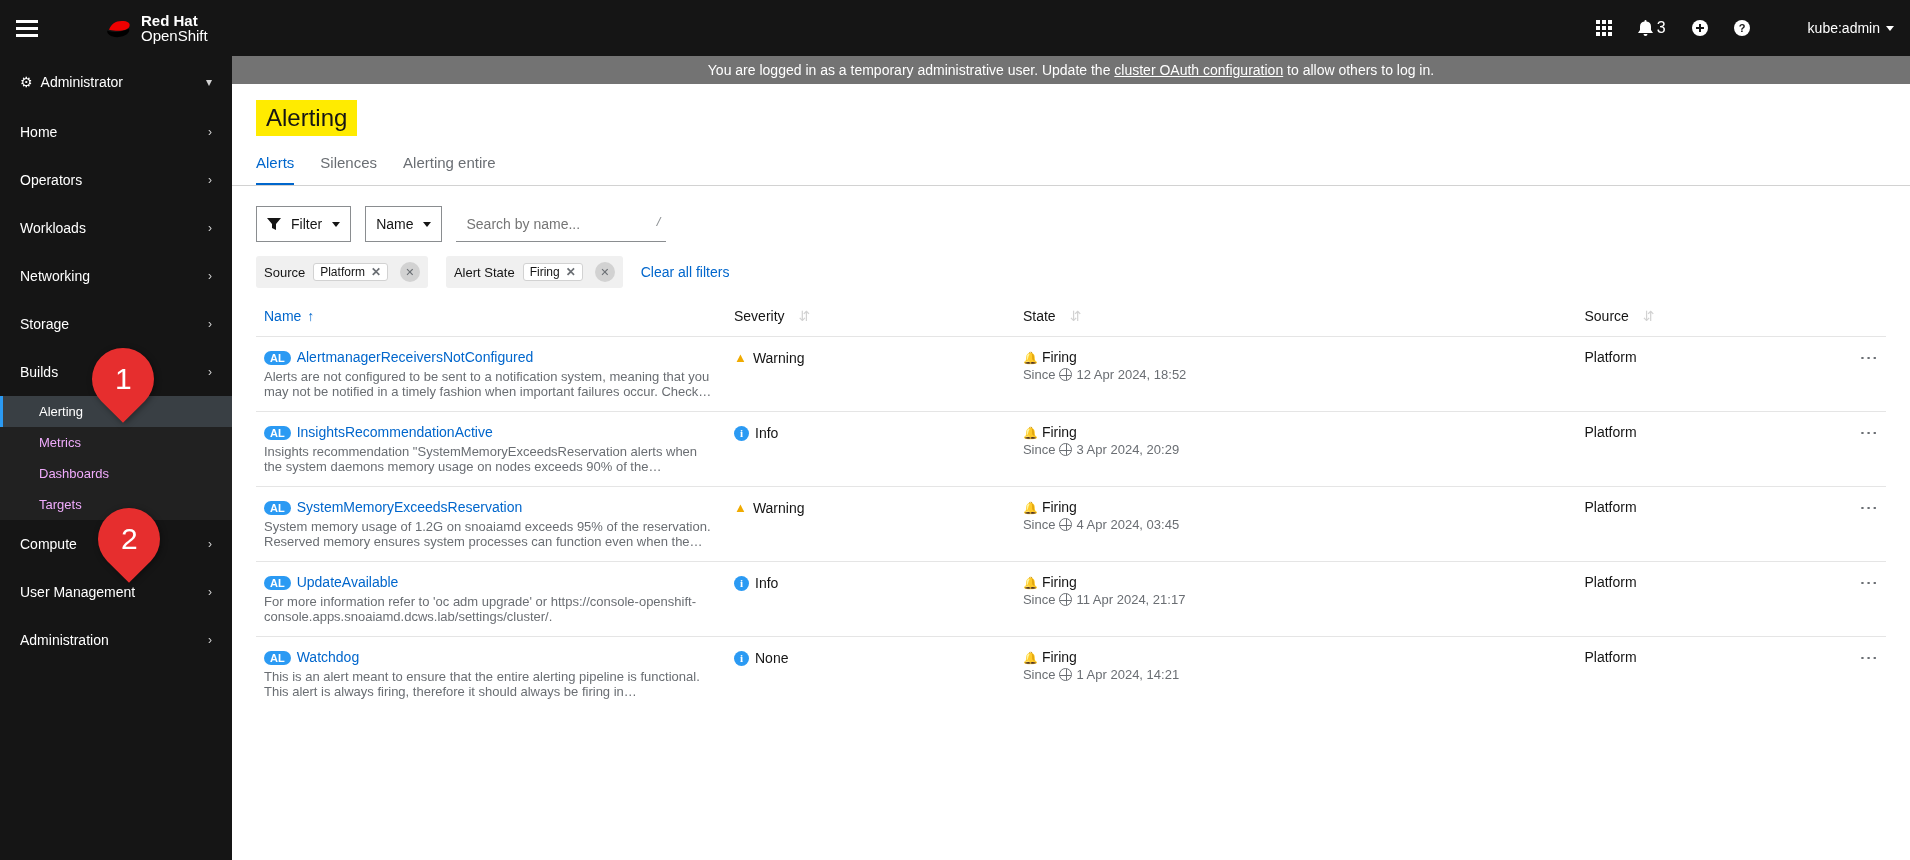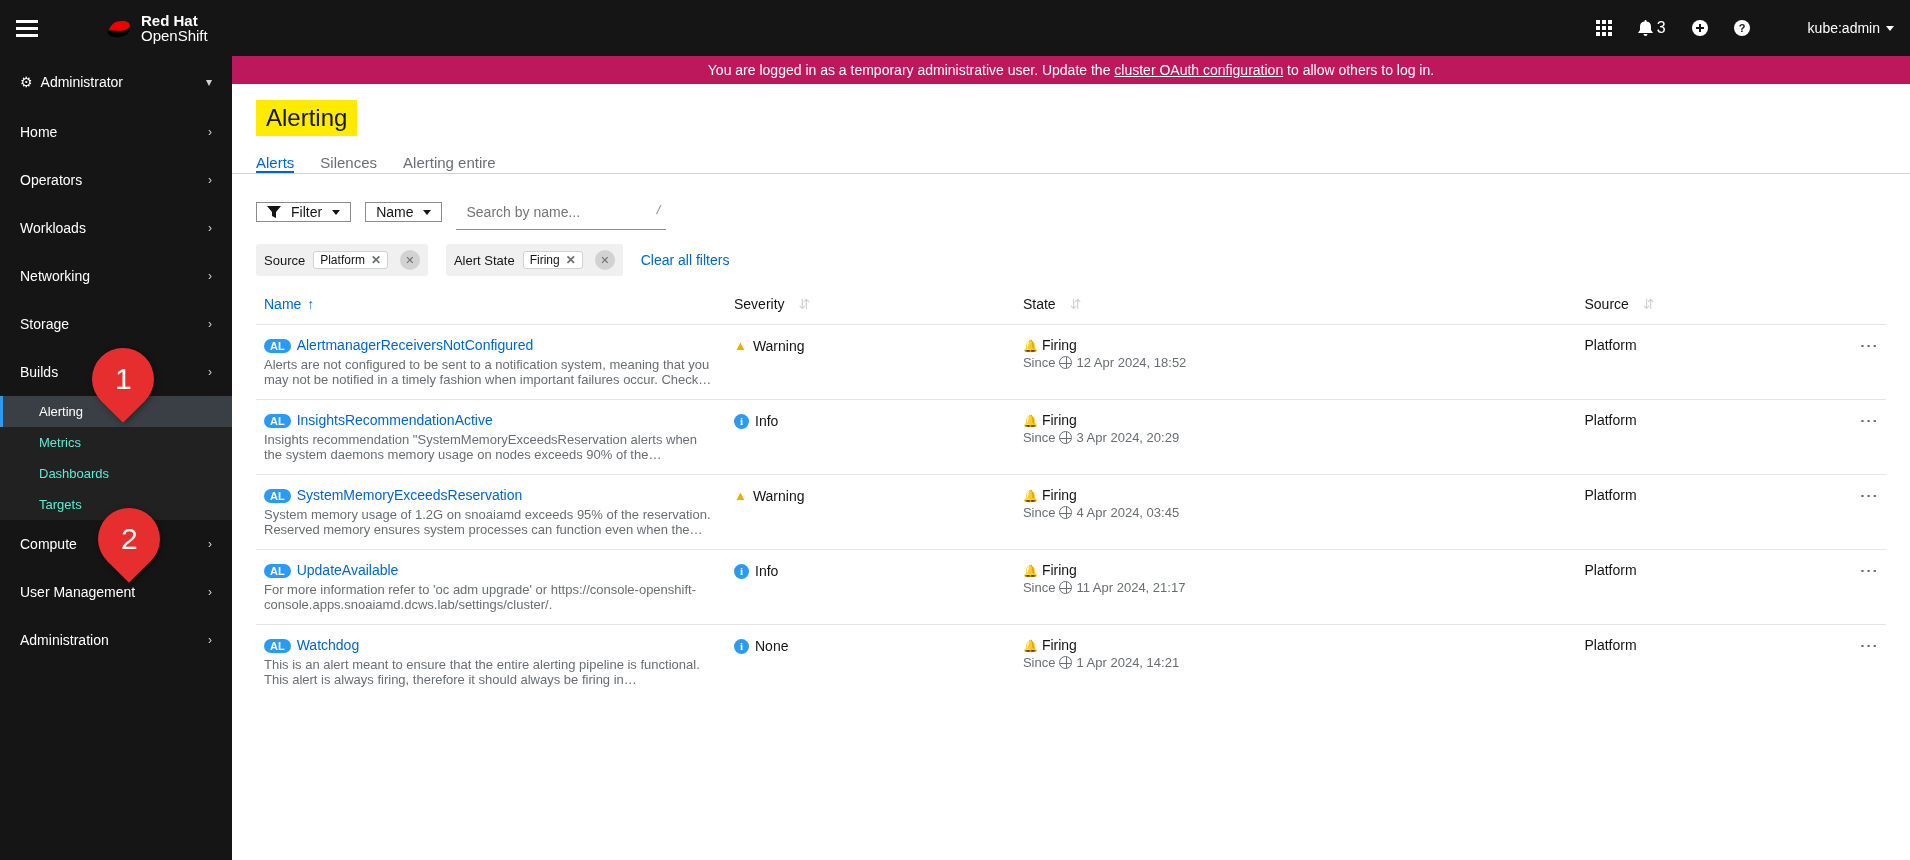--- a/index.html
+++ b/index.html
@@ -25,42 +25,42 @@
     .container { display: flex; height: calc(100% - 56px); }
 
     
     .sidebar { width: 232px; background: #151515; color: #d2d2d2; overflow-y: auto; flex-shrink: 0; position: relative; }
     .nav-section { padding: 16px 20px; font-size: 14px; display: flex; align-items: center; justify-content: space-between; cursor: pointer; color: #fff; }
     .nav-section.top { padding: 18px 20px; }
     .nav-section .label { flex: 1; display: flex; align-items: center; gap: 8px; }
     .nav-section .chev { font-size: 12px; color: #d2d2d2; }
     .nav-section.expanded { background: #212121; }
     .subnav { background: #212121; }
-    .subnav .subitem { padding: 8px 20px 8px 36px; font-size: 13px; color: #5eead4; cursor: pointer; border-left: 3px solid transparent; }
+    .subnav .subitem { padding: 8px 20px 8px 36px; font-size: 13px; color: #f0abfc; cursor: pointer; border-left: 3px solid transparent; }
     .subnav .subitem.active { background: #393f44; color: #fff; border-left: 3px solid #2b9af3; }
 
     
     .marker { position: absolute; width: 62px; height: 62px; background: #e62e2e; border-radius: 50% 50% 50% 0; transform: rotate(-45deg); display: flex; align-items: center; justify-content: center; box-shadow: 0 2px 6px rgba(0,0,0,.4); z-index: 5; }
     .marker span { transform: rotate(45deg); color: #fff; font-size: 30px; font-weight: 400; }
 
     
     .main { flex: 1; display: flex; flex-direction: column; overflow: hidden; }
-    .banner { background: #be185d; color: #fff; text-align: center; padding: 6px 19px; font-size: 14px; }
+    .banner { background: #737373; color: #fff; text-align: center; padding: 6px 19px; font-size: 14px; }
     .banner a { color: #fff; text-decoration: underline; }
 
     .content { padding: 0; overflow-y: auto; flex: 1; }
     .page-header { padding: 16px 24px 0; }
     .page-title { display: inline-block; background: #ffeb00; padding: 4px 10px; font-size: 24px; font-weight: 400; color: #151515; }
 
     .tabs { display: flex; gap: 26px; padding: 18px 24px 0; border-bottom: 1px solid #d2d2d2; font-size: 15px; }
-    .tab { padding-bottom: 0; color: #6a6e73; cursor: pointer; border-bottom: 2px solid transparent; }
+    .tab { padding-bottom: 12px; color: #6a6e73; cursor: pointer; border-bottom: 2px solid transparent; }
     .tab.active { color: #0066cc; border-bottom-color: #0066cc; }
 
     .toolbar { padding: 20px 24px 14px; display: flex; gap: 14px; align-items: center; }
-    .control { border: 1px solid #8a8d90; background: #fff; height: 20px; display: inline-flex; align-items: center; padding: 0 10px; font-size: 14px; gap: 10px; cursor: pointer; }
+    .control { border: 1px solid #8a8d90; background: #fff; height: 36px; display: inline-flex; align-items: center; padding: 0 10px; font-size: 14px; gap: 10px; cursor: pointer; }
     .control.filter::before { content: ""; width: 0; height: 0; border-left: 6px solid transparent; border-right: 6px solid transparent; border-top: 9px solid #151515; margin-right: 2px; display: none; }
     .filter-icon { width: 14px; height: 12px; }
     .search-wrap { position: relative; width: 210px; }
     .search-field { border: none; border-bottom: 1px solid #8a8d90; height: 36px; font-size: 14px; color: #6a6e73; padding: 0 10px; width: 100%; outline: none; }
     .search-wrap .slash { position: absolute; right: 6px; top: 8px; color: #8a8d90; font-style: italic; font-size: 13px; }
 
     .chips { padding: 0 24px 10px; display: flex; gap: 18px; align-items: center; }
     .chip-group { display: inline-flex; align-items: center; background: #f0f0f0; border-radius: 3px; padding: 6px 8px; gap: 8px; font-size: 13px; }
     .chip-label { color: #151515; }
     .chip { background: #fff; border: 1px solid #d2d2d2; border-radius: 3px; padding: 1px 6px; display: inline-flex; align-items: center; gap: 6px; color: #151515; font-size: 12px; }

